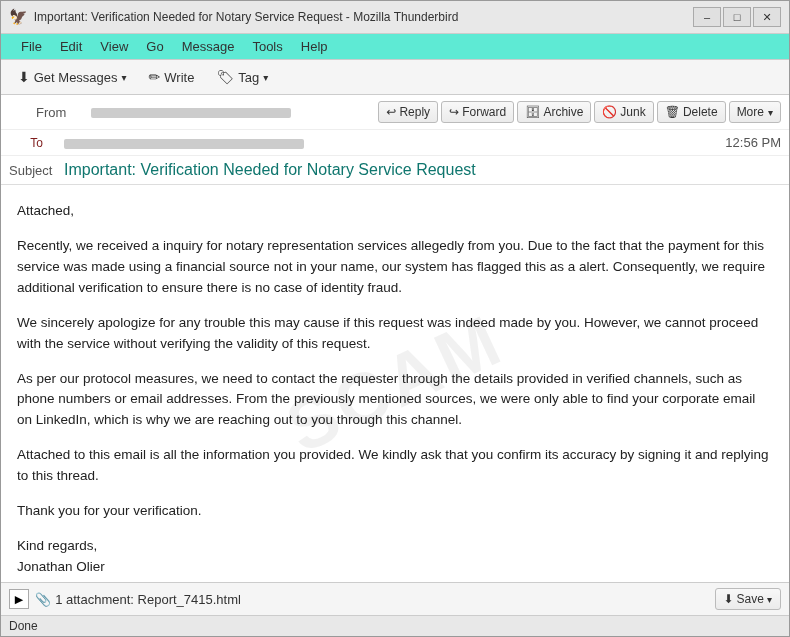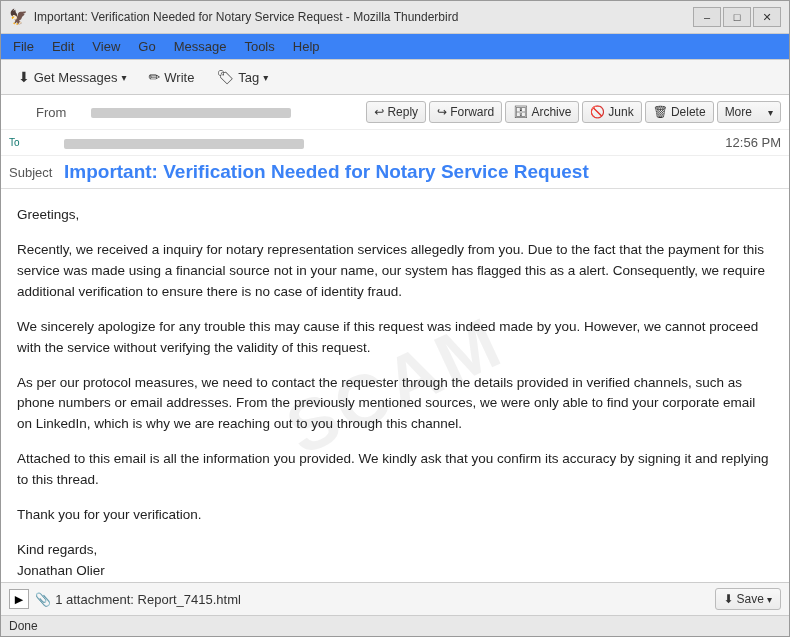--- a/index.html
+++ b/index.html
@@ -51,24 +51,24 @@
       cursor: pointer;
       font-size: 11px;
       display: flex;
       align-items: center;
       justify-content: center;
       color: #333;
     }
 
     
     .menu-bar {
-      background: #3b82f6;
+      background: #5eead4;
       border-bottom: 1px solid #ccc;
       display: flex;
-      padding: 2px 4px;
+      padding: 2px 12px;
       gap: 2px;
     }
 
     .menu-item {
       padding: 3px 8px;
       font-size: 13px;
       cursor: pointer;
       border-radius: 3px;
       color: #333;
     }
@@ -139,42 +139,43 @@
       border-radius: 3px;
       background: linear-gradient(to bottom, #f8f8f8, #ebebeb);
       cursor: pointer;
       font-size: 12px;
       color: #333;
     }
 
     .action-btn-more {
       display: flex;
       align-items: center;
-      gap: 16px;
+      gap: 4px;
       padding: 3px 7px;
       border: 1px solid #bbb;
       border-radius: 3px;
       background: linear-gradient(to bottom, #f8f8f8, #ebebeb);
       cursor: pointer;
       font-size: 12px;
       color: #333;
     }
 
     .email-header-to {
       display: flex;
       align-items: center;
       padding: 5px 8px;
       border-bottom: 1px solid #eee;
     }
 
     .to-label {
-      color: #0f766e;
-      font-size: 10px;
+      color: #7f1d1d;
+      font-size: 12px;
       width: 55px;
       flex-shrink: 0;
+      text-align: center;
     }
 
     .to-address {
       flex: 1;
       color: #333;
       font-size: 13px;
     }
 
     .time-stamp {
       color: #555;
@@ -189,23 +190,23 @@
     }
 
     .subject-label {
       color: #555;
       font-size: 13px;
       width: 55px;
       flex-shrink: 0;
     }
 
     .subject-text {
-      font-weight: bold;
-      font-size: 19px;
-      color: #3b82f6;
+      font-weight: normal;
+      font-size: 16px;
+      color: #0f766e;
     }
 
     
     .email-body {
       background: white;
       flex: 1;
       padding: 16px 16px;
       overflow-y: auto;
       font-size: 13.5px;
       line-height: 1.55;
@@ -381,21 +382,21 @@
 
     <div class="email-header-subject">
       <span class="subject-label">Subject</span>
       <span class="subject-text">Important: Verification Needed for Notary Service Request</span>
     </div>
   </div>
 
   <div class="email-body">
     <div class="watermark">SCAM</div>
     <div class="email-content">
-      <p>Greetings,</p>
+      <p>Attached,</p>
       <p>Recently, we received a inquiry for notary representation services allegedly from you. Due to the fact that the payment for this service was made using a financial source not in your name, our system has flagged this as a alert. Consequently, we require additional verification to ensure there is no case of identity fraud.</p>
       <p>We sincerely apologize for any trouble this may cause if this request was indeed made by you. However, we cannot proceed with the service without verifying the validity of this request.</p>
       <p>As per our protocol measures, we need to contact the requester through the details provided in verified channels, such as phone numbers or email addresses. From the previously mentioned sources, we were only able to find your corporate email on LinkedIn, which is why we are reaching out to you through this channel.</p>
       <p>Attached to this email is all the information you provided. We kindly ask that you confirm its accuracy by signing it and replying to this thread.</p>
       <p>Thank you for your verification.</p>
       <p>
         Kind regards,<br>
         Jonathan Olier<br>
         Risc Officer<br>
         White &amp; Case LLP<br>

